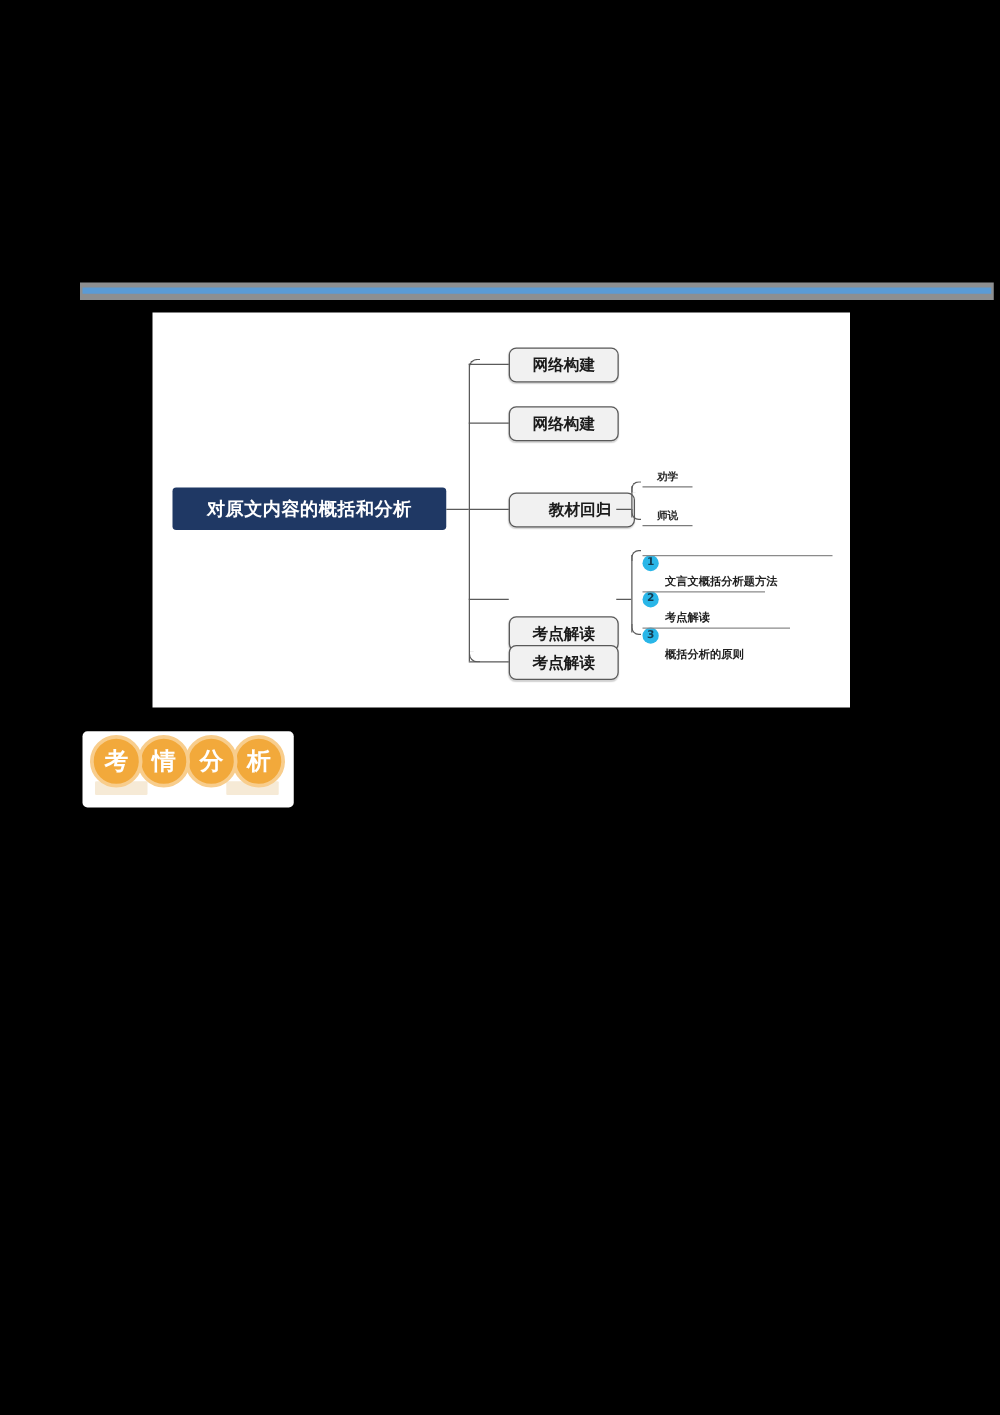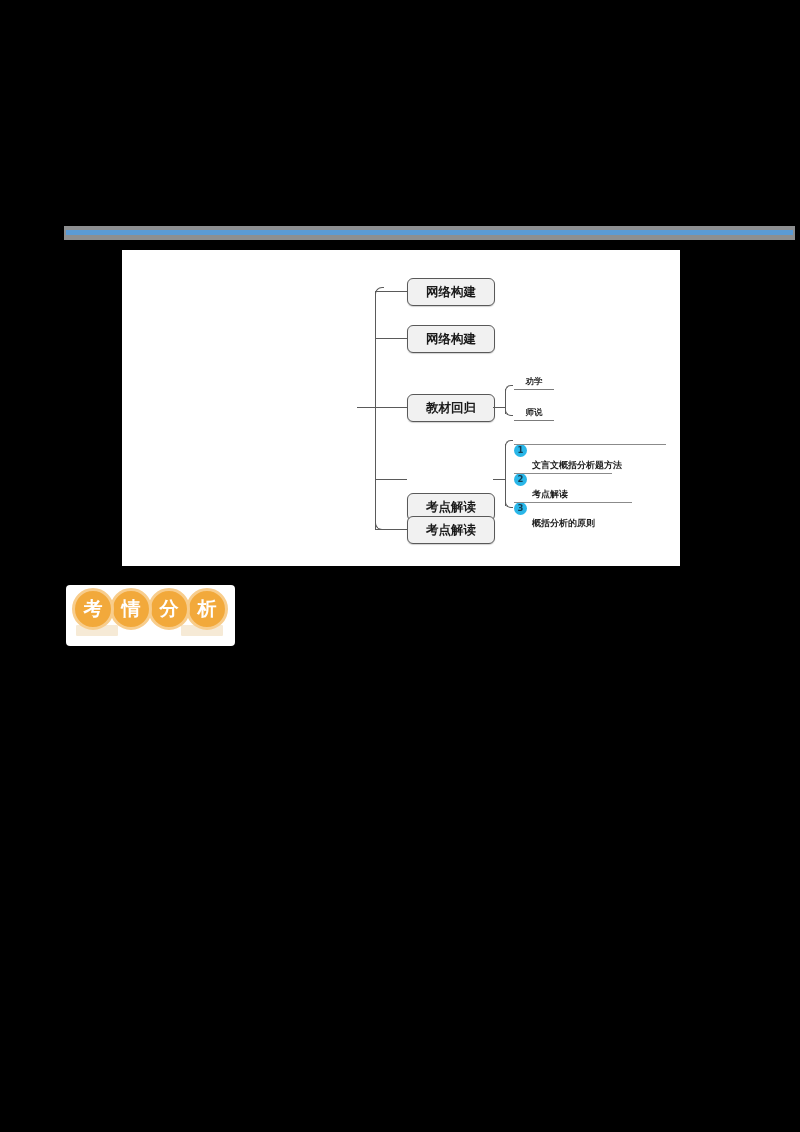--- a/index.html
+++ b/index.html
@@ -221,37 +221,38 @@
 <body>
 
 <div id="page">
 
   <div class="header-rule">
     <div class="header-rule-inner"></div>
   </div>
 
   <div class="mindmap-panel">
 
+    <div class="root-node">对原文内容的概括和分析</div>
 
     <div class="ln trunk-stub"></div>
     <div class="ln trunk-v"></div>
     <div class="trunk-cap top"></div>
     <div class="trunk-cap bottom"></div>
 
     <div class="spur" style="top:41px;"></div>
     <div class="spur" style="top:88px;"></div>
     <div class="spur" style="top:157px;"></div>
     <div class="spur" style="top:229px;"></div>
     <div class="spur" style="top:279px;"></div>
 
     <div class="l1-node" style="top:28px;">网络构建</div>
 
     <div class="l1-node" style="top:75px;">网络构建</div>
 
-    <div class="l1-node" style="top:144px;">教材回归</div>
+    <div class="l1-node" style="top:144px;padding-left:13px;">教材回归</div>
 
     <div class="l1-node" style="top:216px;margin-top:27px;">考点解读</div>
 
     <div class="l1-node" style="top:266px;">考点解读</div>
 
     <div class="ln ln-h" style="left:371px; top:157px; width:12px;"></div>
     <div class="ln ln-v" style="left:383px; top:139px; height:25px;"></div>
     <div class="corner" style="left:383px; top:135px; width:7px; height:8px; border-width:1px; border-right:none; border-bottom:none; border-top-left-radius:6px;"></div>
     <div class="corner" style="left:383px; top:157px; width:7px; height:8px; border-width:1px; border-right:none; border-top:none; border-bottom-left-radius:6px;"></div>
 

